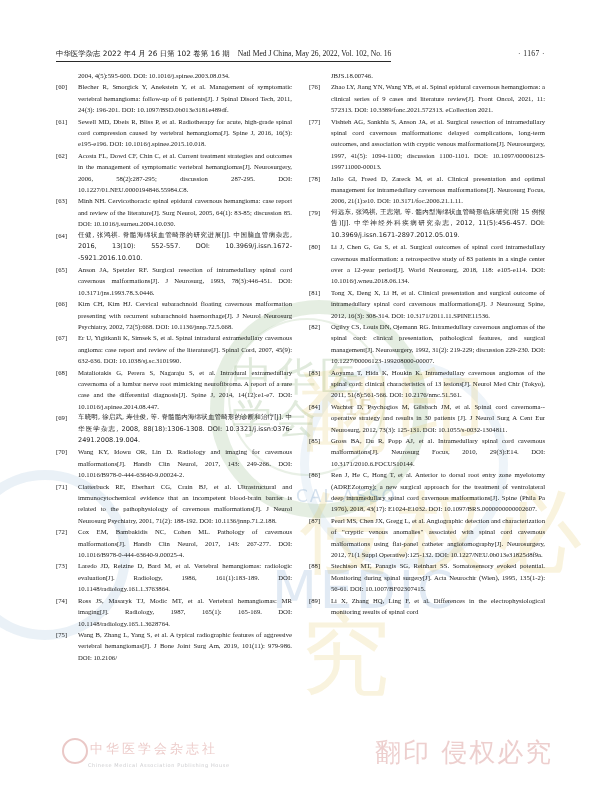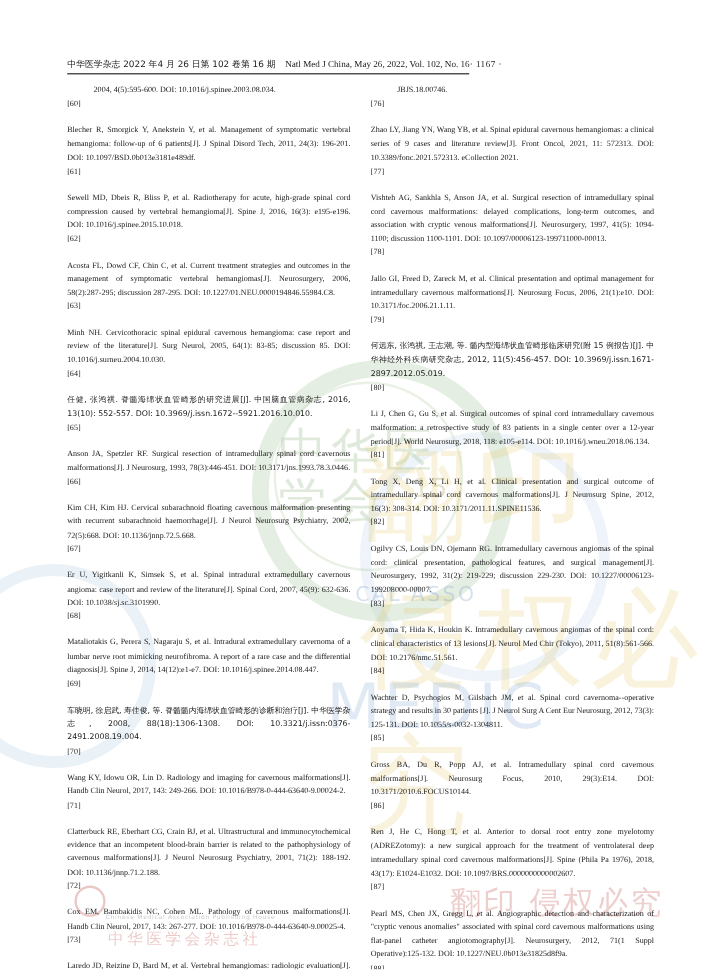--- a/index.html
+++ b/index.html
@@ -82,21 +82,21 @@
   .wm-red-logo {
     left: 62px;
     top: 738px;
     width: 22px;
     height: 22px;
     border: 2px solid rgba(196, 96, 92, 0.35);
     border-radius: 50%;
   }
   .wm-red-cn {
     left: 90px;
-    top: 774px;
+    top: 740px;
     font-family: Liberation Sans, sans-serif;
     font-size: 13px;
     color: rgba(196, 96, 92, 0.33);
     letter-spacing: 3px;
     white-space: nowrap;
   }
   .wm-red-en {
     left: 88px;
     top: 762px;
     font-family: "DejaVu Sans", sans-serif;
@@ -141,24 +141,25 @@
   }
 
   
   .runhead {
     position: absolute;
     left: 56px;
     top: 49px;
     width: 489px;
     display: flex;
     align-items: baseline;
-    justify-content: flex-start;
+    justify-content: space-between;
     font-size: 7.6px;
     line-height: 1.3;
     white-space: nowrap;
+    gap: 28px;
   }
   .runhead-left {
     border-bottom: 0.8px solid #2a2a2a;
     padding-bottom: 2.5px;
     display: flex;
     align-items: baseline;
     gap: 8px;
   }
   .runhead-cn {
     font-family: "DejaVu Sans", sans-serif;
@@ -184,21 +185,20 @@
     gap: 17px;
   }
   .col {
     width: 236px;
   }
 
   .ref {
     display: flex;
     align-items: flex-start;
     margin-bottom: 0px;
-    flex-direction: column;
   }
   .ref-num {
     width: 22px;
     flex: 0 0 22px;
     font-size: 6.7px;
     line-height: 11.4px;
     font-family: "Liberation Serif", serif;
     letter-spacing: 0px;
   }
   .ref-body {

